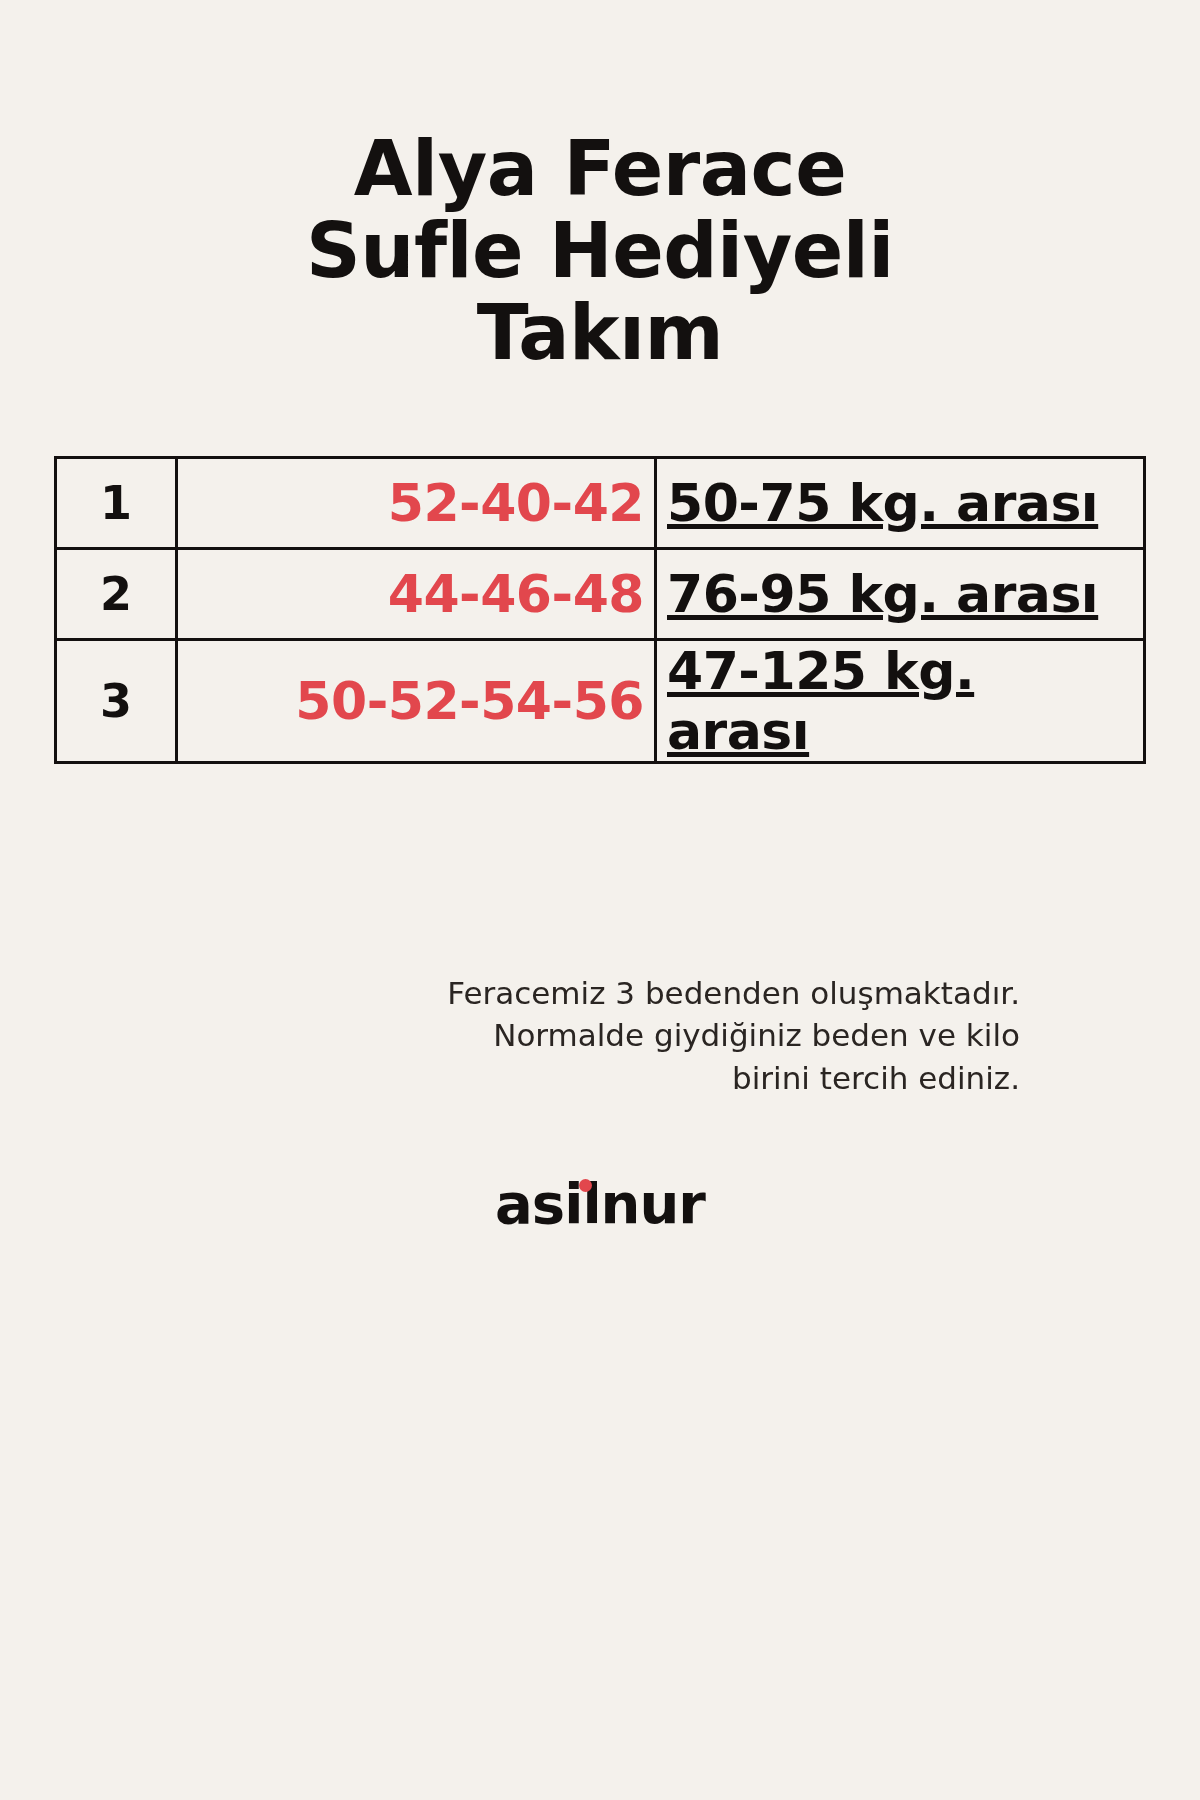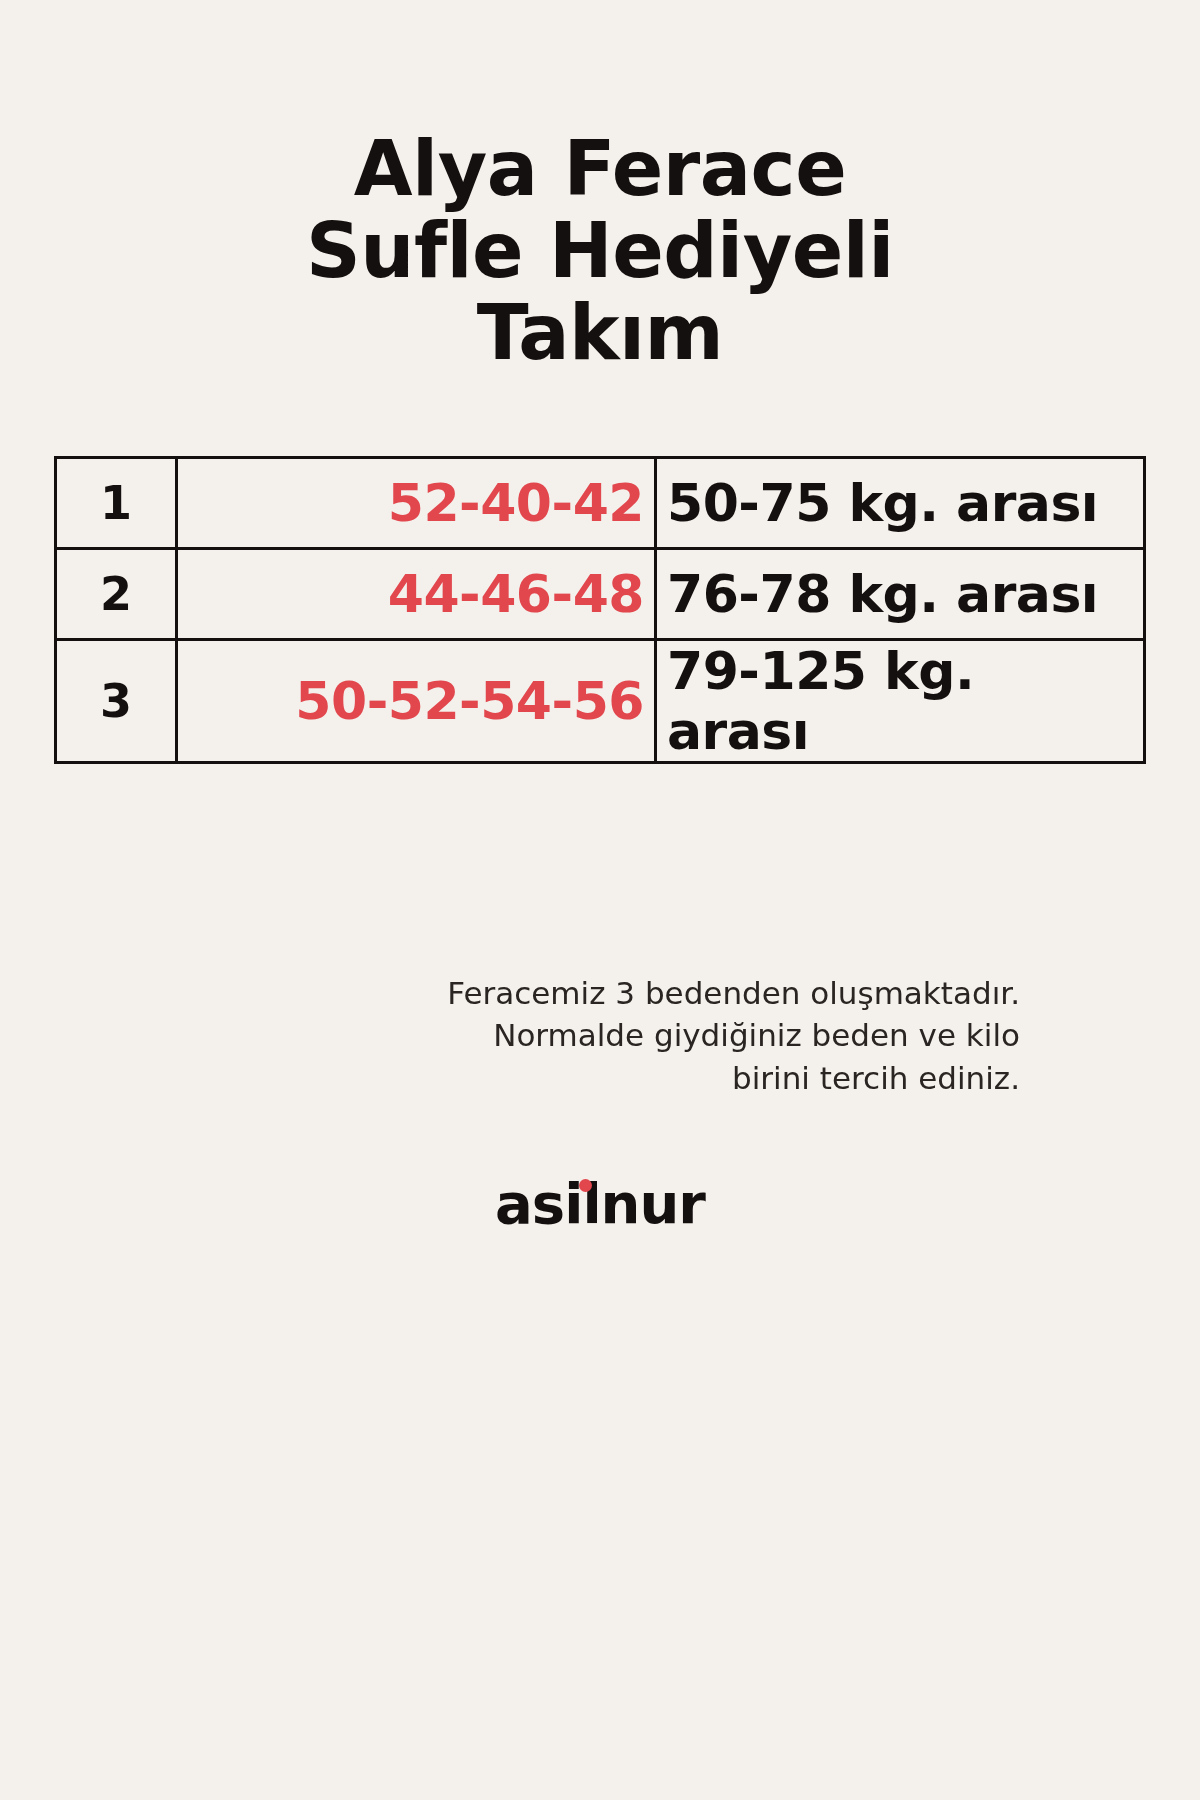--- a/index.html
+++ b/index.html
@@ -89,20 +89,21 @@
     font-size: 52px;
     color: #e2474d;
     letter-spacing: -0.5px;
   }
   td.col-weight {
     text-align: left;
     padding-left: 22px;
     font-size: 52px;
     color: #13100f;
     letter-spacing: -0.5px;
+    text-decoration: underline;
   }
 
   
   .note {
     margin-top: 208px;
     width: 840px;
     text-align: center;
     font-family: "DejaVu Sans", sans-serif;
     font-size: 31px;
     line-height: 1.36;
@@ -153,26 +154,26 @@
     <table class="size-table">
       <tbody>
         <tr>
           <td class="col-index">1</td>
           <td class="col-sizes">52-40-42</td>
           <td class="col-weight">50-75 kg. arası</td>
         </tr>
         <tr>
           <td class="col-index">2</td>
           <td class="col-sizes">44-46-48</td>
-          <td class="col-weight">76-78 kg. arası</td>
+          <td class="col-weight">76-95 kg. arası</td>
         </tr>
         <tr>
           <td class="col-index">3</td>
           <td class="col-sizes">50-52-54-56</td>
-          <td class="col-weight">79-125 kg. arası</td>
+          <td class="col-weight">47-125 kg. arası</td>
         </tr>
       </tbody>
     </table>
   </div>
 
   <div class="note">
     <span class="note-line">Feracemiz 3 bedenden oluşmaktadır.</span>
     <span class="note-line">Normalde giydiğiniz beden ve kilo</span>
     <span class="note-line">birini tercih ediniz.</span>
   </div>

